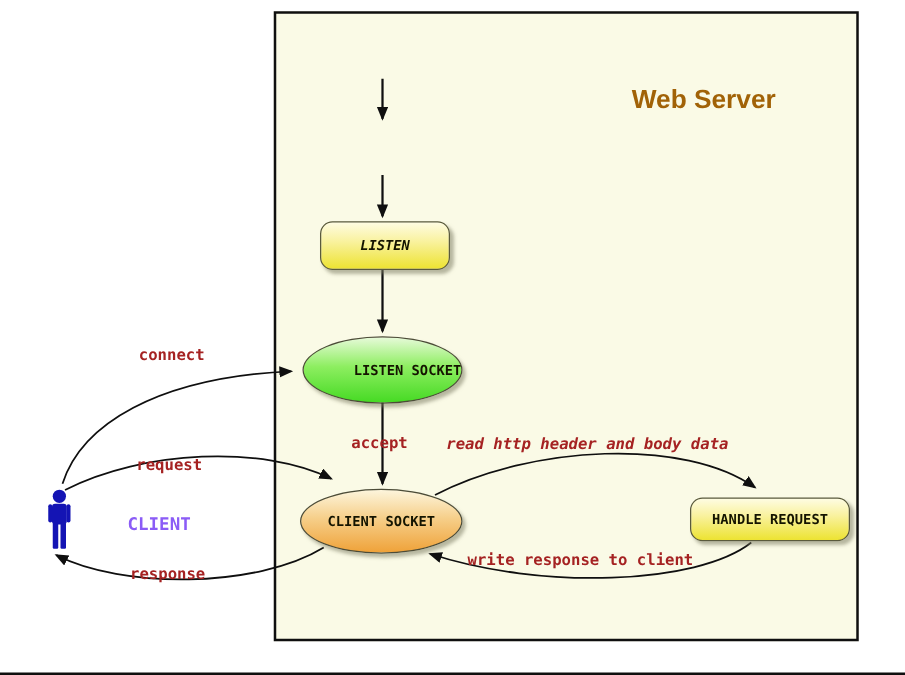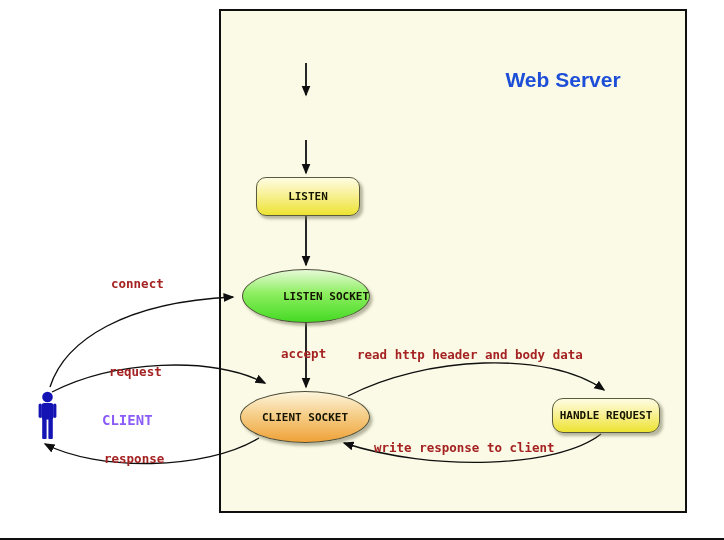--- a/index.html
+++ b/index.html
@@ -32,21 +32,21 @@
   }
   .green-ellipse{background:linear-gradient(to bottom,#e6fad8 0%,#8dee60 45%,#46da24 100%);}
   .orange-ellipse{background:linear-gradient(to bottom,#fdf5dc 0%,#f6cf8a 45%,#efa239 100%);}
   .edge-label{
     position:absolute;z-index:4;color:#a52222;font-weight:bold;font-size:12.5px;
     white-space:nowrap;
   }
   #title{
     position:absolute;left:498px;top:68px;width:130px;z-index:3;
     font-family:"Liberation Sans","DejaVu Sans",sans-serif;
-    font-weight:bold;font-size:21px;color:#1d4ed8;text-align:center;
+    font-weight:bold;font-size:21px;color:#a16207;text-align:center;
   }
   #client-figure{position:absolute;left:34px;top:391px;z-index:3;}
   #client-label{
     position:absolute;left:102px;top:412px;z-index:3;
     font-weight:bold;font-size:14px;color:#8b5cf6;white-space:nowrap;
   }
 </style>
 </head>
 <body>
 
@@ -70,33 +70,33 @@
       <path d="M50,387 C65,340 125,302 233,297" stroke-width="1.4" marker-end="url(#ah)"></path>
       <path d="M52,392 C115,360 210,356 265,383" stroke-width="1.4" marker-end="url(#ah)"></path>
       <path d="M348,396 C425,356 548,350 604,390" stroke-width="1.4" marker-end="url(#ah)"></path>
       <path d="M601,434 C558,468 432,472 344,443" stroke-width="1.4" marker-end="url(#ah)"></path>
       <path d="M259,438 C205,471 97,471 45,444" stroke-width="1.4" marker-end="url(#ah)"></path>
     </g>
   </svg>
 
 
 
-  <div class="node rect-node" style="left:256px;top:177px;width:104px;height:39px;">
+  <div class="node rect-node" style="left:256px;top:177px;width:104px;height:39px;font-style:italic;">
     <span>LISTEN</span>
   </div>
 
   <div class="node ellipse-node green-ellipse" style="left:242px;top:269px;width:128px;height:54px;justify-content:flex-end;">
     <span>LISTEN SOCKET</span>
   </div>
 
   <div class="node ellipse-node orange-ellipse" style="left:240px;top:391px;width:130px;height:52px;justify-content:center;">
     <span>CLIENT SOCKET</span>
   </div>
 
-  <div class="node rect-node" style="left:552px;top:398px;width:108px;height:35px;border-radius:11px;">
+  <div class="node rect-node" style="left:552px;top:398px;width:128px;height:35px;">
     <span>HANDLE REQUEST</span>
   </div>
 
   <svg id="client-figure" width="27" height="53" viewBox="0 0 27 53">
     <g fill="#1414b4">
       <circle cx="13.5" cy="6" r="5.3"></circle>
       <rect x="4.6" y="12.4" width="3.2" height="14.5" rx="1.6"></rect>
       <rect x="19.2" y="12.4" width="3.2" height="14.5" rx="1.6"></rect>
       <rect x="7.6" y="12" width="11.8" height="16.5" rx="2.5"></rect>
       <rect x="8.2" y="27" width="4.4" height="21" rx="1"></rect>
@@ -107,19 +107,19 @@
   <div id="client-label">CLIENT</div>
 
   <div class="edge-label" style="left:111px;top:276px;">connect</div>
 
   <div class="edge-label" style="left:109px;top:347px;margin-top:17px;">request</div>
 
   <div class="edge-label" style="left:104px;top:451px;">response</div>
 
   <div class="edge-label" style="left:257px;top:346px;margin-left:24px;">accept</div>
 
-  <div class="edge-label" style="left:357px;top:347px;">read http header and body data</div>
+  <div class="edge-label" style="left:357px;top:347px;font-style:italic;">read http header and body data</div>
 
   <div class="edge-label" style="left:374px;top:440px;">write response to client</div>
 
   <div id="bottom-edge"></div>
 
 </div>
 
 </body></html>

